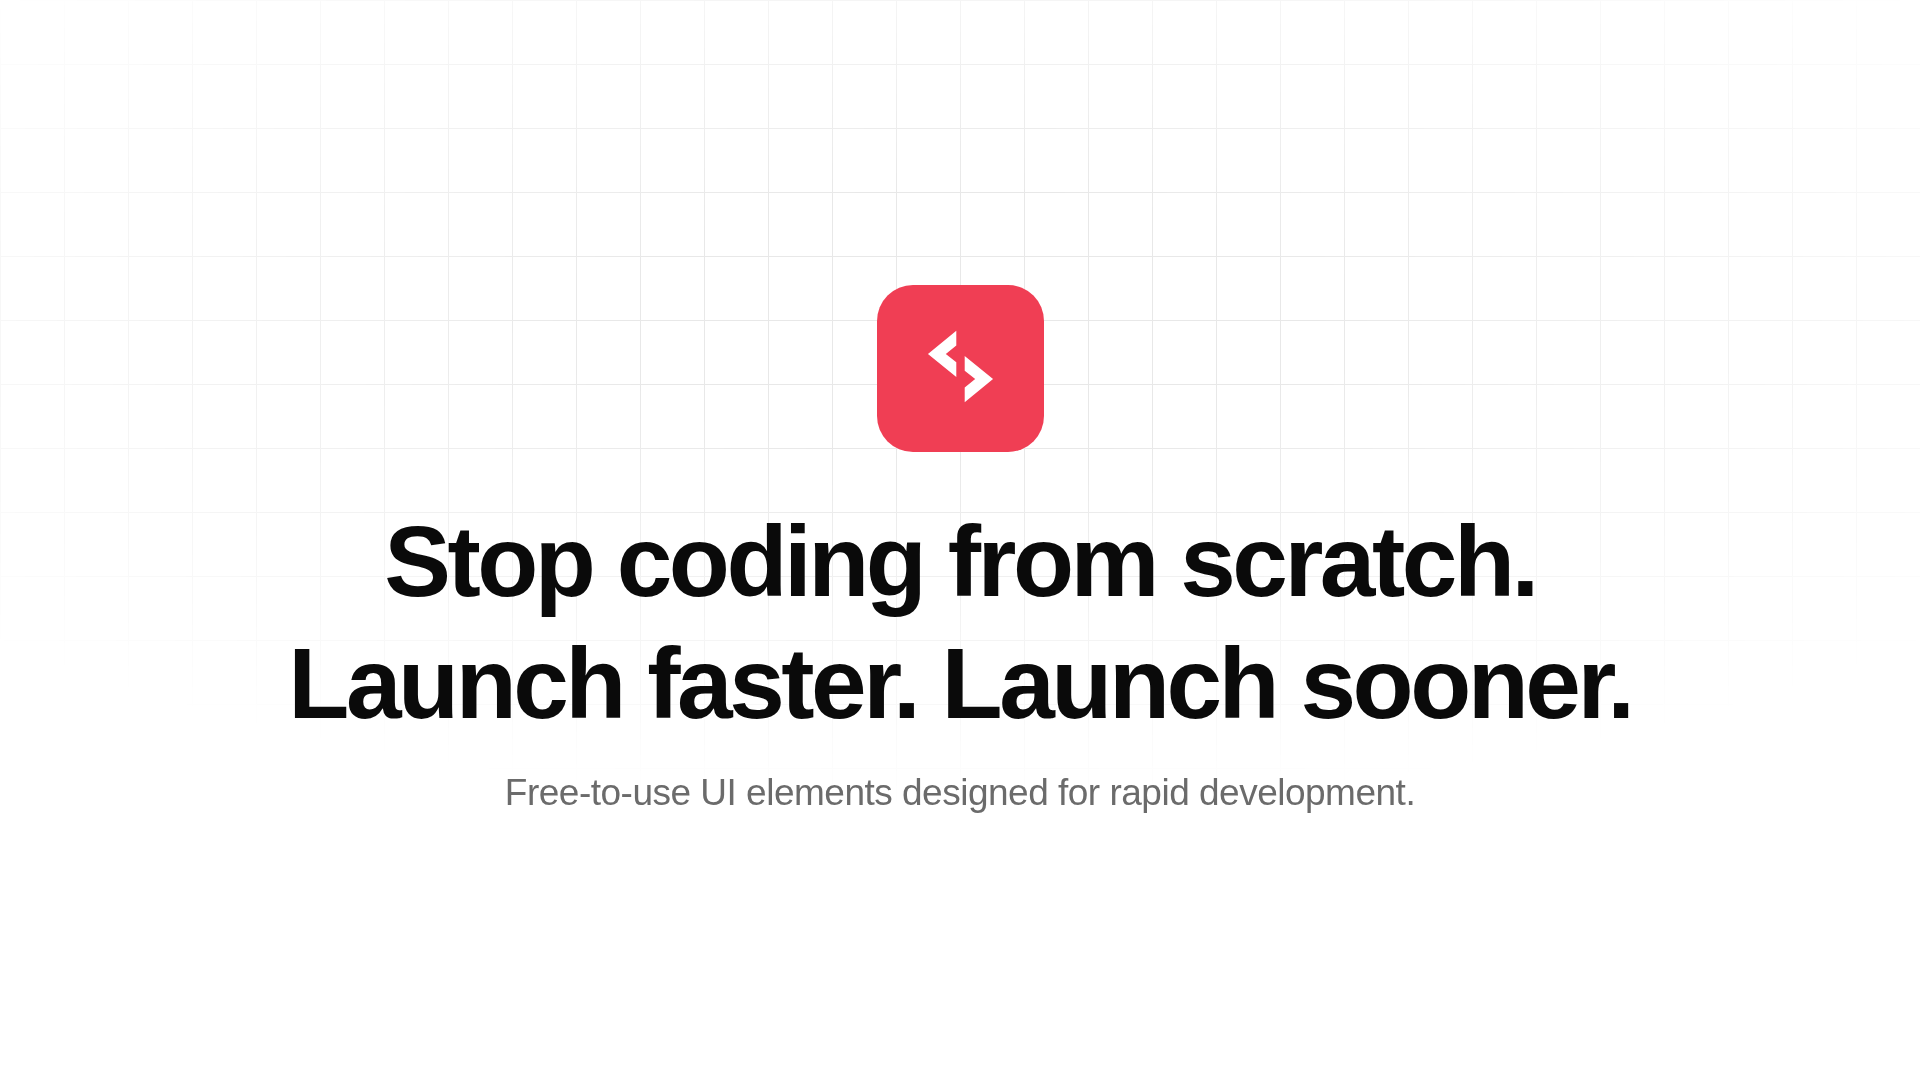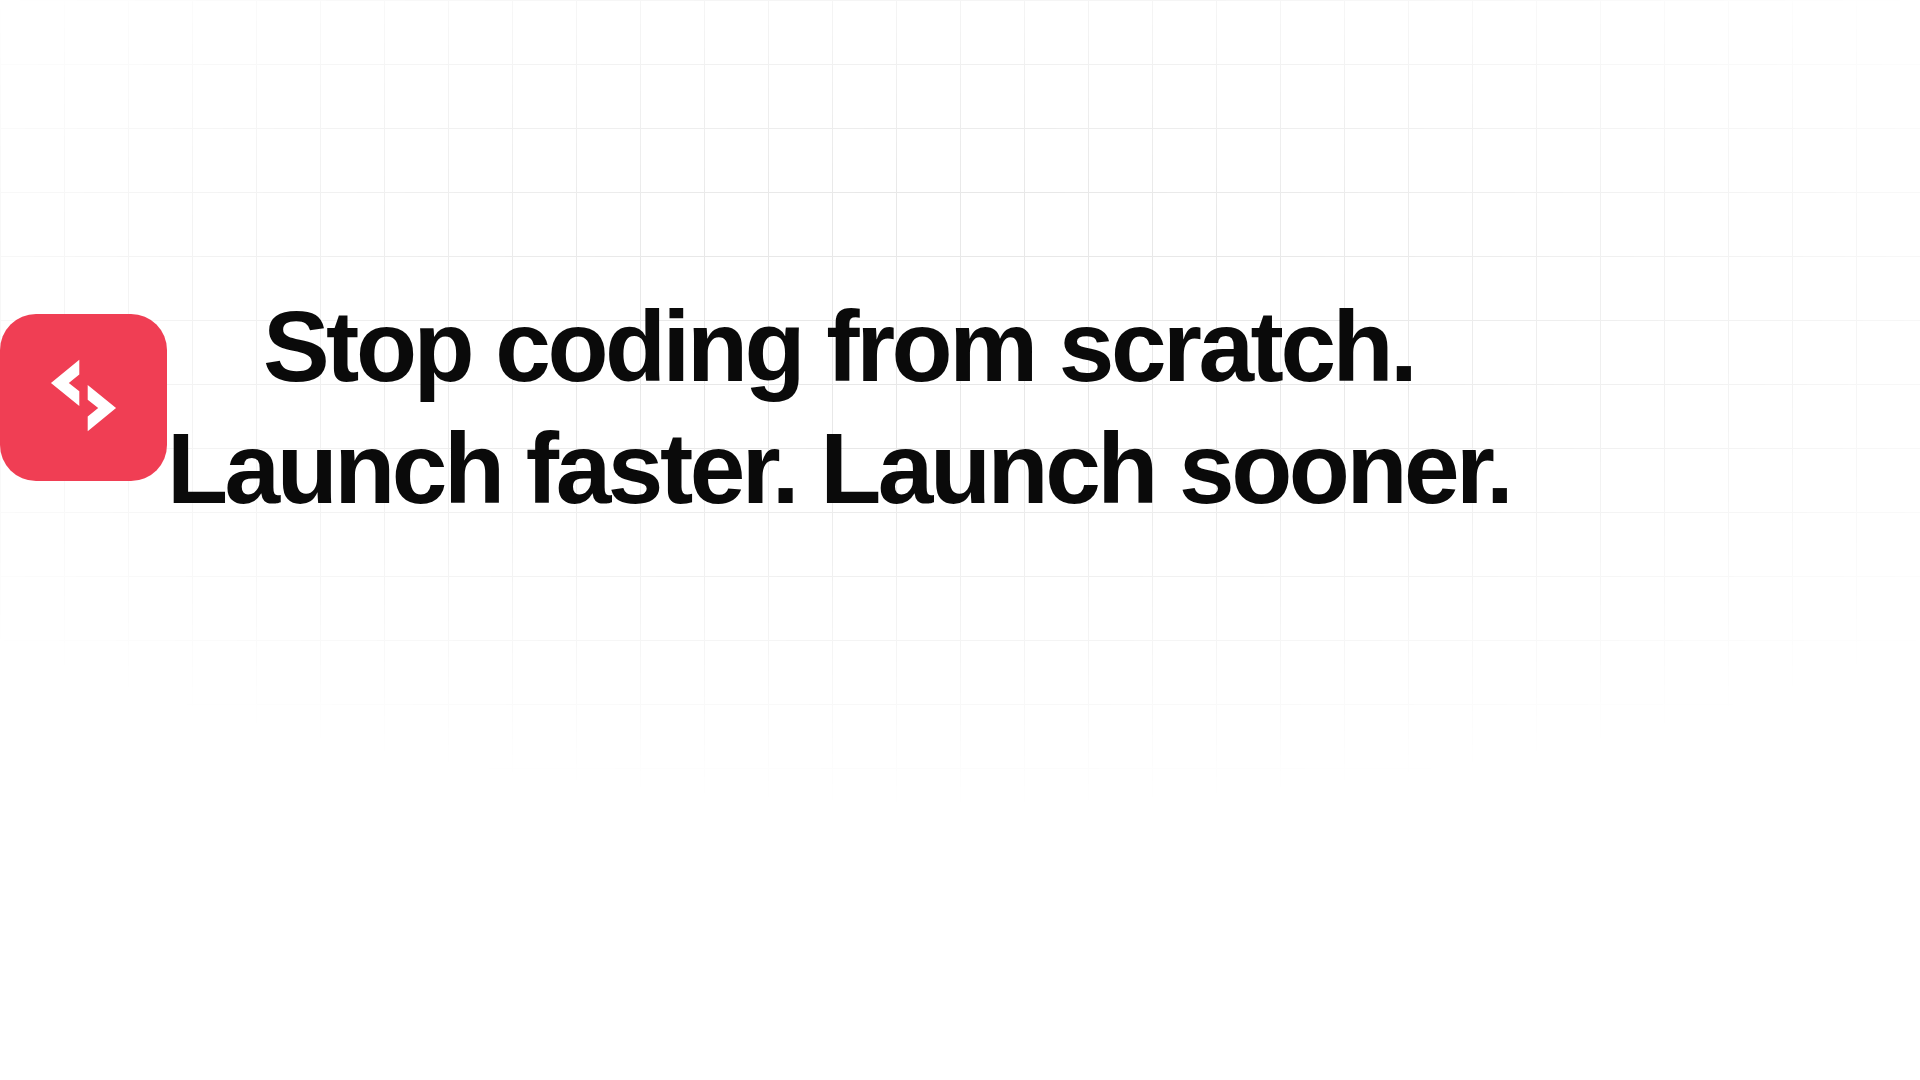--- a/index.html
+++ b/index.html
@@ -27,21 +27,21 @@
         linear-gradient(to right, #e8e8e8 1px, transparent 1px),
         linear-gradient(to bottom, #e8e8e8 1px, transparent 1px);
       background-size: 64px 64px;
       -webkit-mask-image: radial-gradient(ellipse 90% 60% at 50% 30%, black 20%, transparent 75%);
       mask-image: radial-gradient(ellipse 90% 60% at 50% 30%, black 20%, transparent 75%);
     }
 
     .hero-container {
       position: relative;
       display: flex;
-      flex-direction: row;
+      flex-direction: column;
       align-items: center;
       padding-top: 285px;
       width: 100%;
     }
 
     .logo-box {
       width: 167px;
       height: 167px;
       background: #f03e54;
       border-radius: 36px;
@@ -87,13 +87,14 @@
         <path d="M 54 40 L 81 62 L 54 84 L 54 70 L 64 62 L 54 54 Z" fill="white"></path>
       </svg>
     </span>
   </div>
 
   <h1 class="hero-headline">
     <span>Stop coding from scratch.</span><br>
     <span>Launch faster. Launch sooner.</span>
   </h1>
 
+  <p class="hero-subtitle">Free-to-use UI elements designed for rapid development.</p>
 </div>
 
 </body></html>

